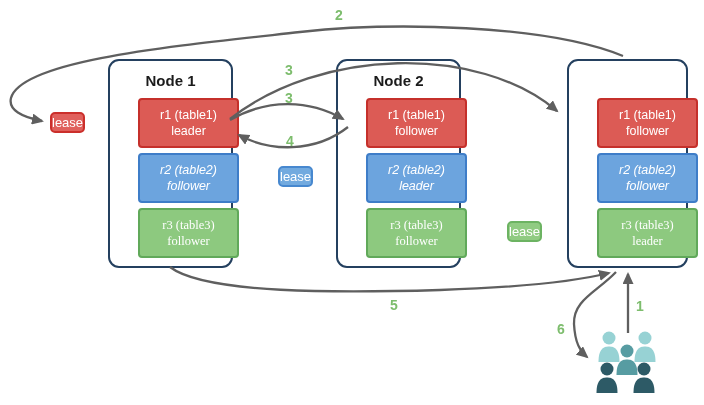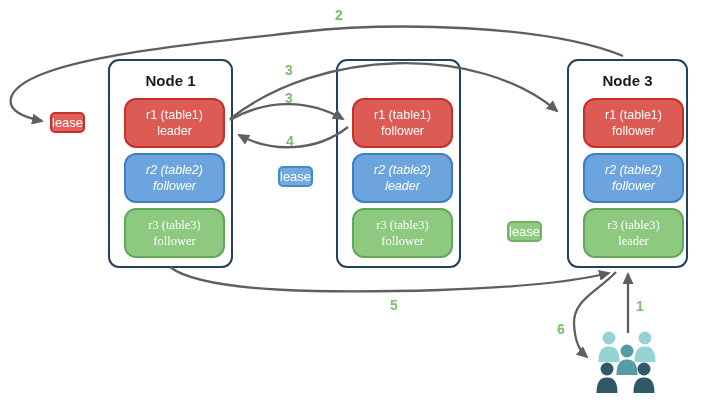--- a/index.html
+++ b/index.html
@@ -11,22 +11,22 @@
   .node {
     position:absolute; width:125px; height:209px; top:59px;
     background:#ffffff; border:2px solid #24405f; border-radius:11px;
     box-sizing:border-box;
   }
   .node-title {
     margin-top:11px; text-align:center;
     font-size:15px; font-weight:bold; color:#1b1b1b;
   }
   .replica {
-    position:absolute; left:14px; width:101px; height:50px;
-    border:2px solid; border-radius:12px; box-sizing:border-box;
+    position:absolute; left:28px; width:101px; height:50px;
+    border:2px solid; border-radius:4px; box-sizing:border-box;
     color:#ffffff; font-size:12.5px; line-height:1.3; text-align:center;
     display:flex; flex-direction:column; align-items:center; justify-content:center;
   }
   .rep-pos-0 { top:37px; }
   .rep-pos-1 { top:92px;font-style:italic; }
   .rep-pos-2 { top:147px;font-family:Liberation Serif, serif; }
   .lease {
     position:absolute; height:21px; padding:0 0;
     border:2px solid; border-radius:5px; box-sizing:border-box;
     color:#ffffff; font-size:13px;
@@ -59,36 +59,36 @@
       <span>r2 (table2)</span>
       <span>follower</span>
     </div>
     <div class="replica rep-pos-2" style="background-color: rgb(141, 201, 127); border-color: rgb(97, 169, 90);">
       <span>r3 (table3)</span>
       <span>follower</span>
     </div>
   </div>
 
   <div class="node" style="left:336px;">
+    <div class="node-title">Node 2</div>
     <div class="replica rep-pos-0" style="background-color: rgb(220, 91, 85); border-color: rgb(197, 48, 43);">
       <span>r1 (table1)</span>
       <span>follower</span>
     </div>
     <div class="replica rep-pos-1" style="background-color: rgb(108, 164, 222); border-color: rgb(62, 125, 200);">
       <span>r2 (table2)</span>
       <span>leader</span>
     </div>
     <div class="replica rep-pos-2" style="background-color: rgb(141, 201, 127); border-color: rgb(97, 169, 90);">
       <span>r3 (table3)</span>
       <span>follower</span>
     </div>
   </div>
 
   <div class="node" style="left:567px; width:121px;">
-    <div class="node-title">Node 3</div>
     <div class="replica rep-pos-0" style="background-color: rgb(220, 91, 85); border-color: rgb(197, 48, 43);">
       <span>r1 (table1)</span>
       <span>follower</span>
     </div>
     <div class="replica rep-pos-1" style="background-color: rgb(108, 164, 222); border-color: rgb(62, 125, 200);">
       <span>r2 (table2)</span>
       <span>follower</span>
     </div>
     <div class="replica rep-pos-2" style="background-color: rgb(141, 201, 127); border-color: rgb(97, 169, 90);">
       <span>r3 (table3)</span>

